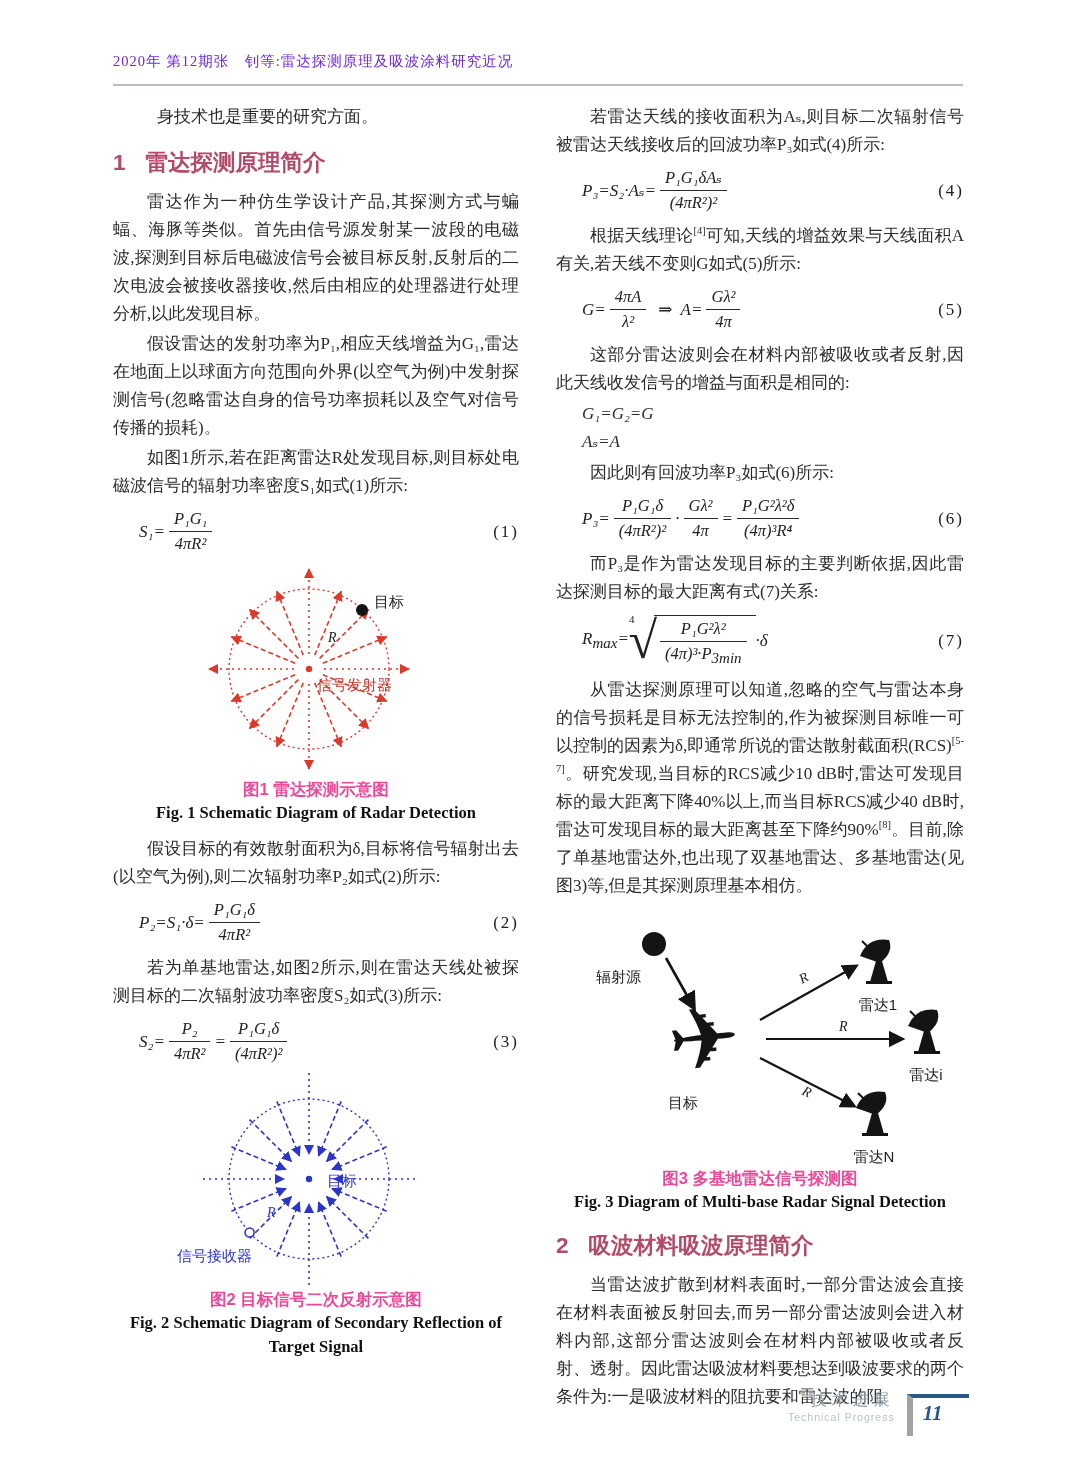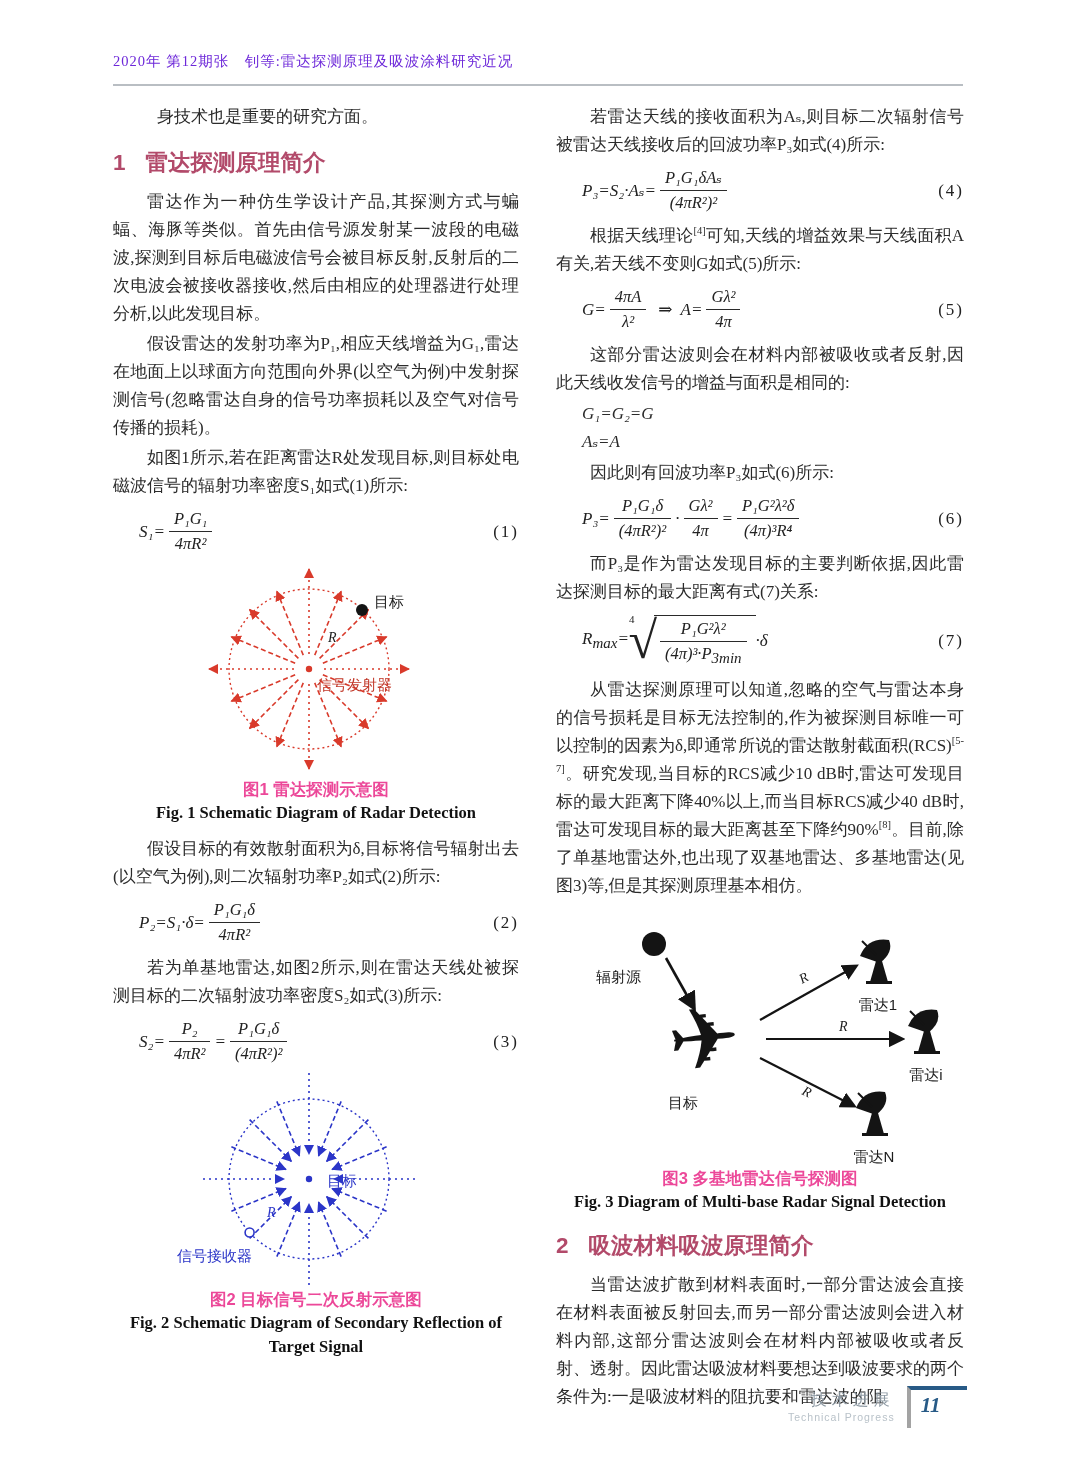--- a/index.html
+++ b/index.html
@@ -47,22 +47,22 @@
   .blue{fill:#2b35c8;}
   .dark{fill:#1c1c1c;}
   .plane{font-family:"DejaVu Sans",sans-serif;}
   
   .ftr{position:absolute;top:1384px;left:788px;display:flex;align-items:flex-start;}
   .ftr-txt{text-align:right;margin-right:12px;margin-top:6px;}
   .ftr-cn{font-size:16px;color:#8d99a3;letter-spacing:5px;
           font-family:"Liberation Sans","DejaVu Sans",sans-serif;}
   .ftr-en{font-size:10.5px;color:#b9c2c9;letter-spacing:1px;
           font-family:"Liberation Sans","DejaVu Sans",sans-serif;}
-  .pgbox{border-top:4px solid #275a86;border-left:4px solid #a3a3a3;
-         padding:3px 26px 10px 10px;margin-top:2px;text-align:center;}
+  .pgbox{border-top:4px solid #275a86;border-left:6px solid #a3a3a3;
+         padding:3px 26px 10px 10px;margin-top:10px;text-align:center;}
   .pgnum{font-size:21px;font-weight:bold;font-style:italic;color:#275a86;
          font-family:"Liberation Serif","DejaVu Serif",serif;}
 </style>
 </head>
 <body>
 
 <div class="page">
 
   <div class="hdr">
     <span>2020年  第12期</span>

